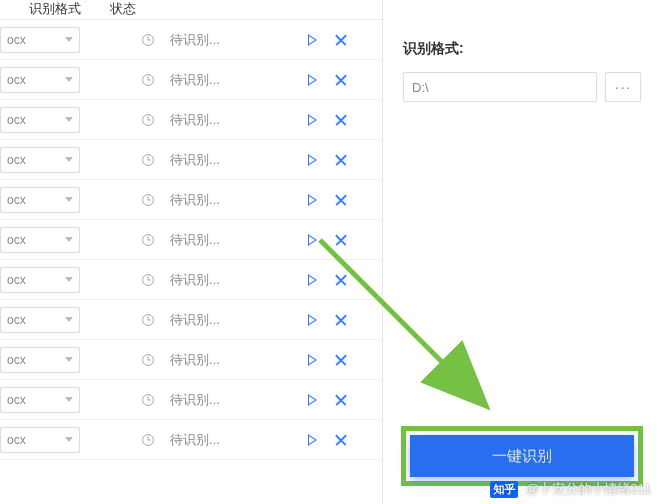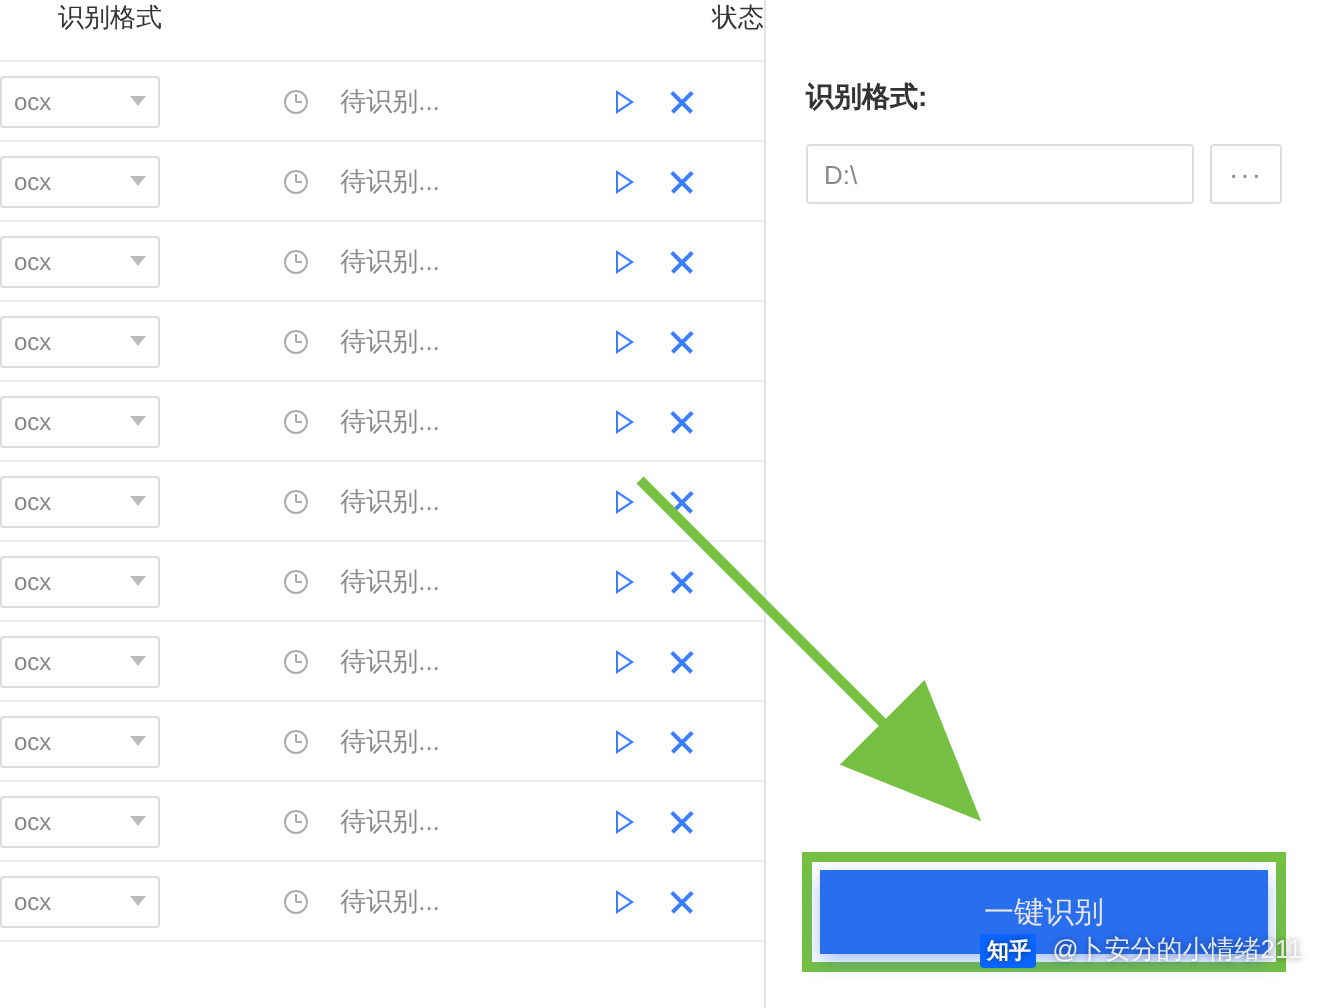--- a/index.html
+++ b/index.html
@@ -13,29 +13,29 @@
     overflow: hidden;
     position: relative;
   }
   .container { display: flex; width: 100%; height: 100%; }
   .left-panel { width: 405px; border-right: 1px solid #e5e5e5; }
   .right-panel { flex: 1; padding: 0 20px; position: relative; }
 
   
   .tbl-header {
     display: flex;
-    height: 31px;
+    height: 20px;
     align-items: flex-start;
     font-size: 13px;
     color: #333;
     border-bottom: 1px solid #eee;
     padding-bottom: 6px;
   }
   .col-format { width: 110px; text-align: center; }
-  .col-status { flex: 1; text-align: right; }
+  .col-status { flex: 1; text-align: left; }
   .col-ops { width: 110px; text-align: center; }
 
   
   .row {
     display: flex;
     align-items: center;
     height: 40px;
     border-bottom: 1px solid #f0f0f0;
   }
   .format-cell {
@@ -209,21 +209,21 @@
     position: absolute;
     left: 0; top: 0;
     width: 661px; height: 504px;
     pointer-events: none;
   }
 
   
   .watermark {
     position: absolute;
     right: 10px;
-    bottom: 20px;
+    bottom: 6px;
     font-size: 13px;
     color: rgba(255,255,255,0.85);
     text-shadow: 0 0 3px rgba(0,0,0,0.5);
     pointer-events: none;
   }
   .zhihu-logo {
     display: inline-block;
     background: #0a66ff;
     color: #fff;
     font-size: 11px;

